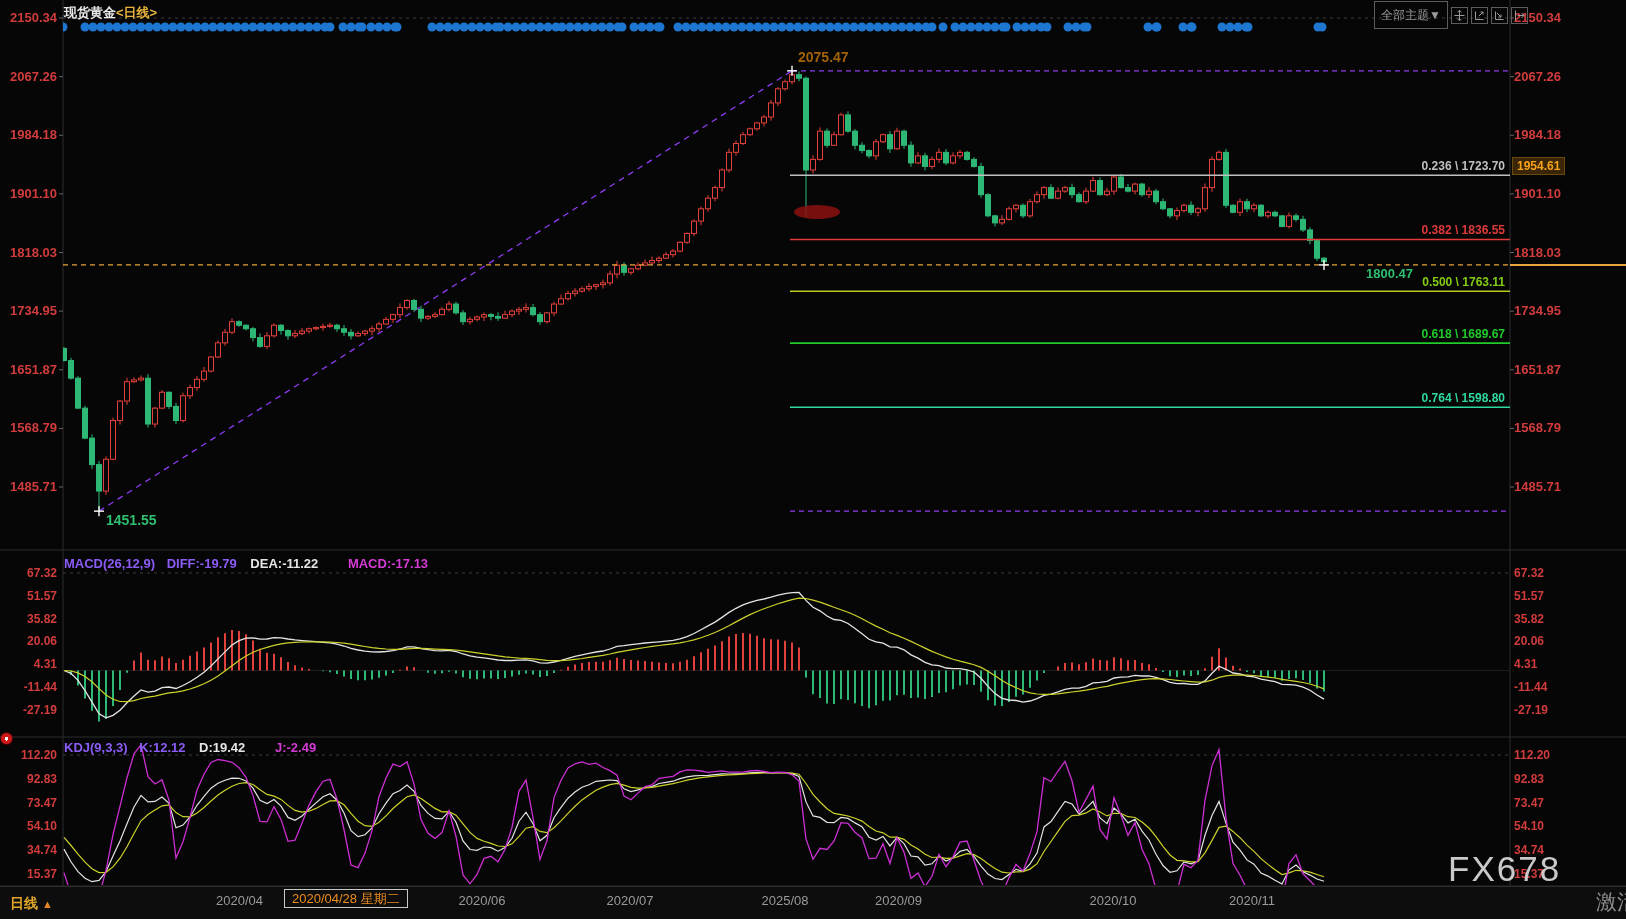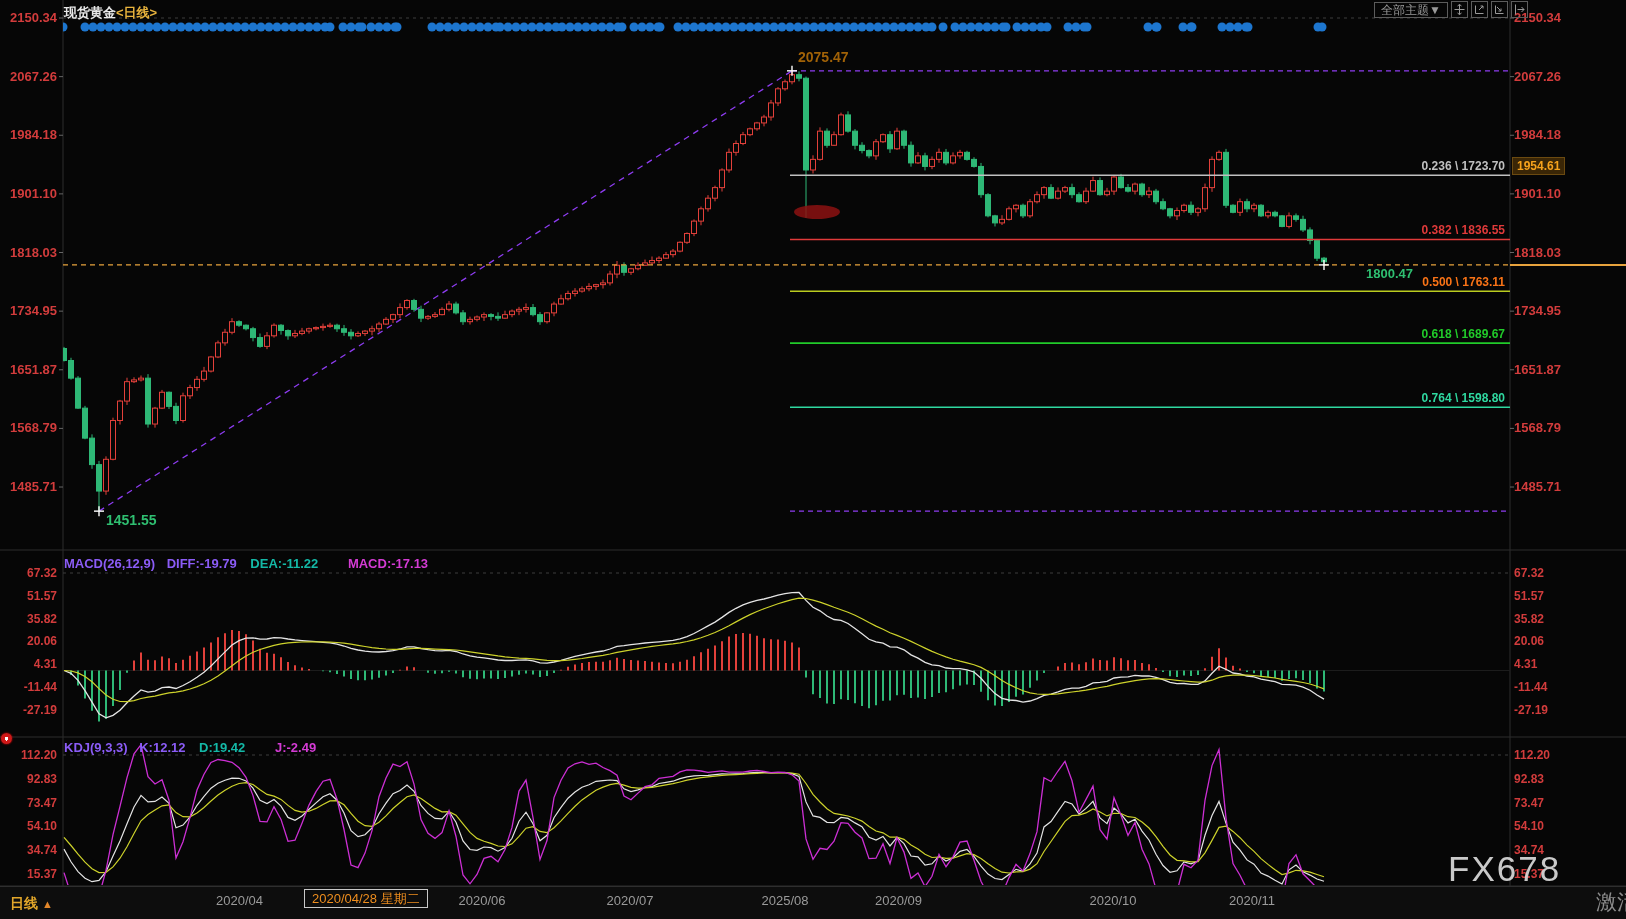--- a/index.html
+++ b/index.html
@@ -4,42 +4,42 @@
 <style>
   html,body{margin:0;padding:0;background:#000;}
   #app{position:relative;width:1626px;height:919px;background:#060606;overflow:hidden;
        font-family:"Liberation Sans","DejaVu Sans",sans-serif;}
   #chart-svg{position:absolute;left:0;top:0;}
   .abs{position:absolute;white-space:nowrap;}
   .hdr-sym{color:#e8e8e8;font-weight:700;font-size:13px;}
   .hdr-per{color:#e8b33d;font-weight:700;font-size:13px;}
   #title-bar{left:64px;top:3px;z-index:5;}
   #toolbar{left:1374px;top:1px;z-index:5;display:flex;gap:3px;align-items:center;}
-  #theme-btn{border:1px solid #5c5c5c;color:#9a9a9a;font-size:12px;padding:0 6px;height:16px;
+  #theme-btn{border:1px solid #5c5c5c;color:#9a9a9a;font-size:12px;padding:0 6px;height:28px;
              line-height:14px;background:transparent;cursor:pointer;}
   .tool-btn{width:15px;height:15px;border:1px solid #5c5c5c;display:flex;align-items:center;
             justify-content:center;cursor:pointer;}
   .tool-btn svg{display:block;}
   #macd-header{left:64px;top:556px;font-size:13px;font-weight:700;z-index:4;}
   #kdj-header{left:64px;top:740px;font-size:13px;font-weight:700;z-index:4;}
   .ind-white{color:#8b5cf6;}
-  .ind-yellow{color:#14b8a6;margin-left:10px;}
+  .ind-yellow{color:#e5e5e5;margin-left:10px;}
   .ind-magenta{color:#d43bd4;margin-left:26px;}
   #kdj-gear{left:1px;top:733px;width:11px;height:11px;border-radius:50%;
             background:radial-gradient(circle,#fff 0 2px,#d01818 2px);box-shadow:0 0 2px #f00;}
   #ann-high{left:798px;top:49px;color:#a16207;font-weight:700;font-size:14px;z-index:4;}
   #ann-low{left:106px;top:512px;color:#2fbf71;font-weight:700;font-size:14px;z-index:4;}
   #ann-last{left:1366px;top:266px;color:#2fbf71;font-weight:700;font-size:13px;z-index:4;}
   #price-flag{left:1512px;top:157px;background:#3a2606;border:1px solid #6b4a10;color:#f6a21c;
               font-weight:700;font-size:12px;padding:1px 4px;z-index:4;}
   #bottom-bar{left:0;top:886px;width:1626px;height:33px;background:#0d0d0d;border-top:1px solid #2e2e2e;}
   #period-box{left:10px;top:894px;z-index:5;}
   #period-label{color:#e2a62a;font-weight:700;font-size:14px;}
   #period-arrow{color:#e2862a;font-size:11px;margin-left:4px;}
-  #crosshair-date{left:304px;top:889px;height:17px;line-height:17px;padding:0 7px;
+  #crosshair-date{left:284px;top:889px;height:17px;line-height:17px;padding:0 7px;
                   border:1px solid #c9c9c9;color:#ef8e1e;font-size:13px;background:#0d0d0d;z-index:6;}
   #watermark{left:1448px;top:849px;color:rgba(218,218,218,.92);font-size:35px;letter-spacing:2px;z-index:7;}
   #watermark-partial{left:1596px;top:888px;color:#8c8c8c;font-size:21px;width:30px;overflow:hidden;z-index:7;}
   #gen-labels div{position:absolute;}
 </style>
 </head>
 <body>
 
 <div id="app">
 
@@ -902,20 +902,20 @@
       <div style="font-weight: 700; white-space: nowrap; left: 1514px; top: 867.004px; font-size: 12px; color: rgb(210, 60, 60);">15.37</div>
       <div style="white-space: nowrap; left: 143px; top: 893px; width: 120px; text-align: right; font-size: 13px; font-weight: 400; color: rgb(154, 154, 154);">2020/04</div>
       <div style="white-space: nowrap; left: 422px; top: 893px; width: 120px; text-align: center; font-size: 13px; font-weight: 400; color: rgb(154, 154, 154);">2020/06</div>
       <div style="white-space: nowrap; left: 570px; top: 893px; width: 120px; text-align: center; font-size: 13px; font-weight: 400; color: rgb(154, 154, 154);">2020/07</div>
       <div style="white-space: nowrap; left: 725px; top: 893px; width: 120px; text-align: center; font-size: 13px; font-weight: 400; color: rgb(154, 154, 154);">2025/08</div>
       <div style="white-space: nowrap; left: 875px; top: 893px; width: 120px; font-size: 13px; font-weight: 400; color: rgb(154, 154, 154);">2020/09</div>
       <div style="white-space: nowrap; left: 1053px; top: 893px; width: 120px; text-align: center; font-size: 13px; font-weight: 400; color: rgb(154, 154, 154);">2020/10</div>
       <div style="white-space: nowrap; left: 1192px; top: 893px; width: 120px; text-align: center; font-size: 13px; font-weight: 400; color: rgb(154, 154, 154);">2020/11</div>
       <div style="font-weight: 700; white-space: nowrap; left: 1220px; top: 159.315px; width: 285px; text-align: right; font-size: 12px; color: rgb(192, 192, 192);">0.236 \ 1723.70</div>
       <div style="font-weight: 700; white-space: nowrap; left: 1220px; top: 223.442px; width: 285px; text-align: right; font-size: 12px; color: rgb(224, 58, 58);">0.382 \ 1836.55</div>
-      <div style="font-weight: 700; white-space: nowrap; left: 1220px; top: 275.268px; width: 285px; text-align: right; font-size: 12px; color: #f97316;">0.500 \ 1763.11</div>
+      <div style="font-weight: 700; white-space: nowrap; left: 1220px; top: 275.268px; width: 285px; text-align: right; font-size: 12px; color: #84cc16;">0.500 \ 1763.11</div>
       <div style="font-weight: 700; white-space: nowrap; left: 1220px; top: 327.095px; width: 285px; text-align: right; font-size: 12px; color: rgb(33, 203, 42);">0.618 \ 1689.67</div>
       <div style="font-weight: 700; white-space: nowrap; left: 1220px; top: 391.222px; width: 285px; text-align: right; font-size: 12px; color: rgb(47, 216, 160);">0.764 \ 1598.80</div>
     </div>
 
   <div id="watermark" class="abs">FX678</div>
   <div id="watermark-partial" class="abs">激活</div>
 </div>
 
 </body></html>

